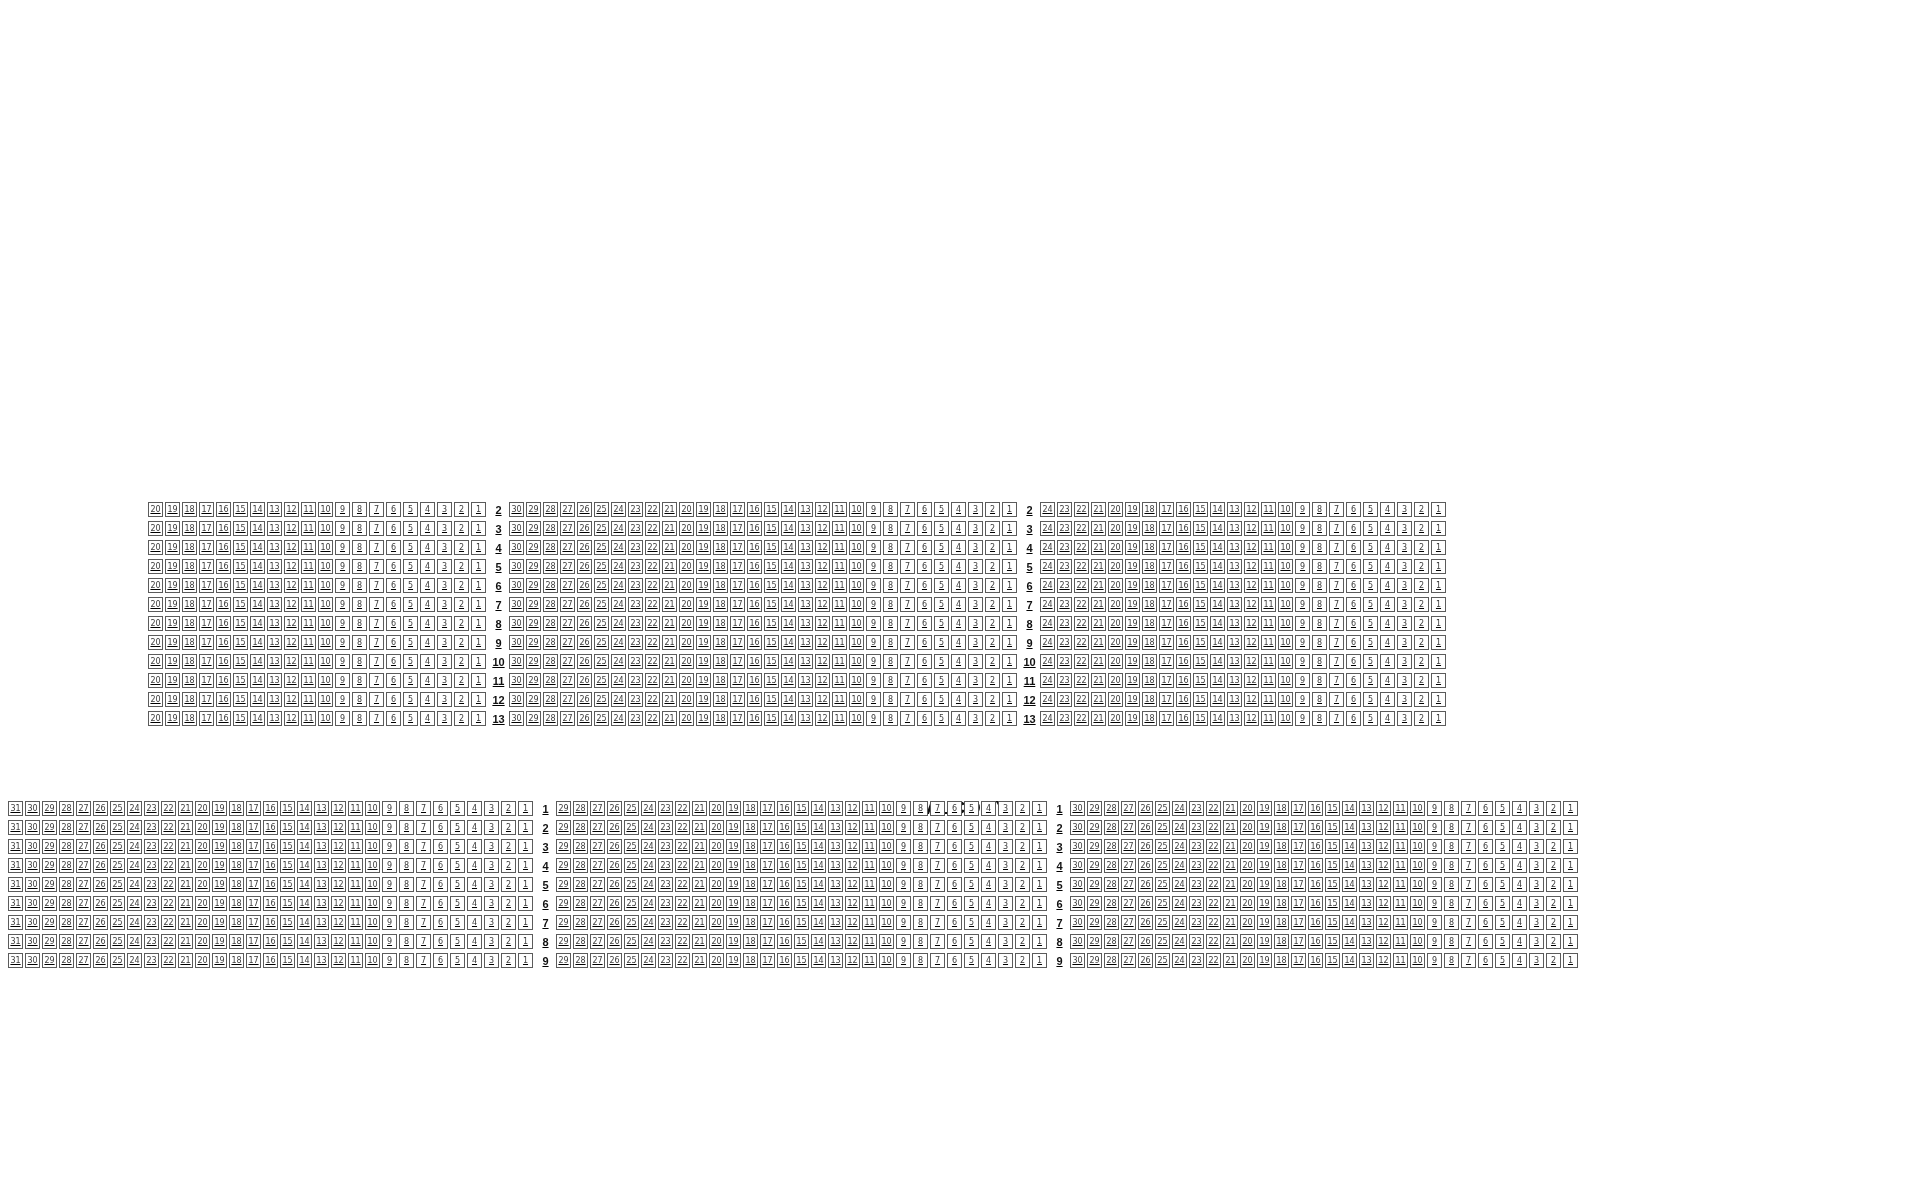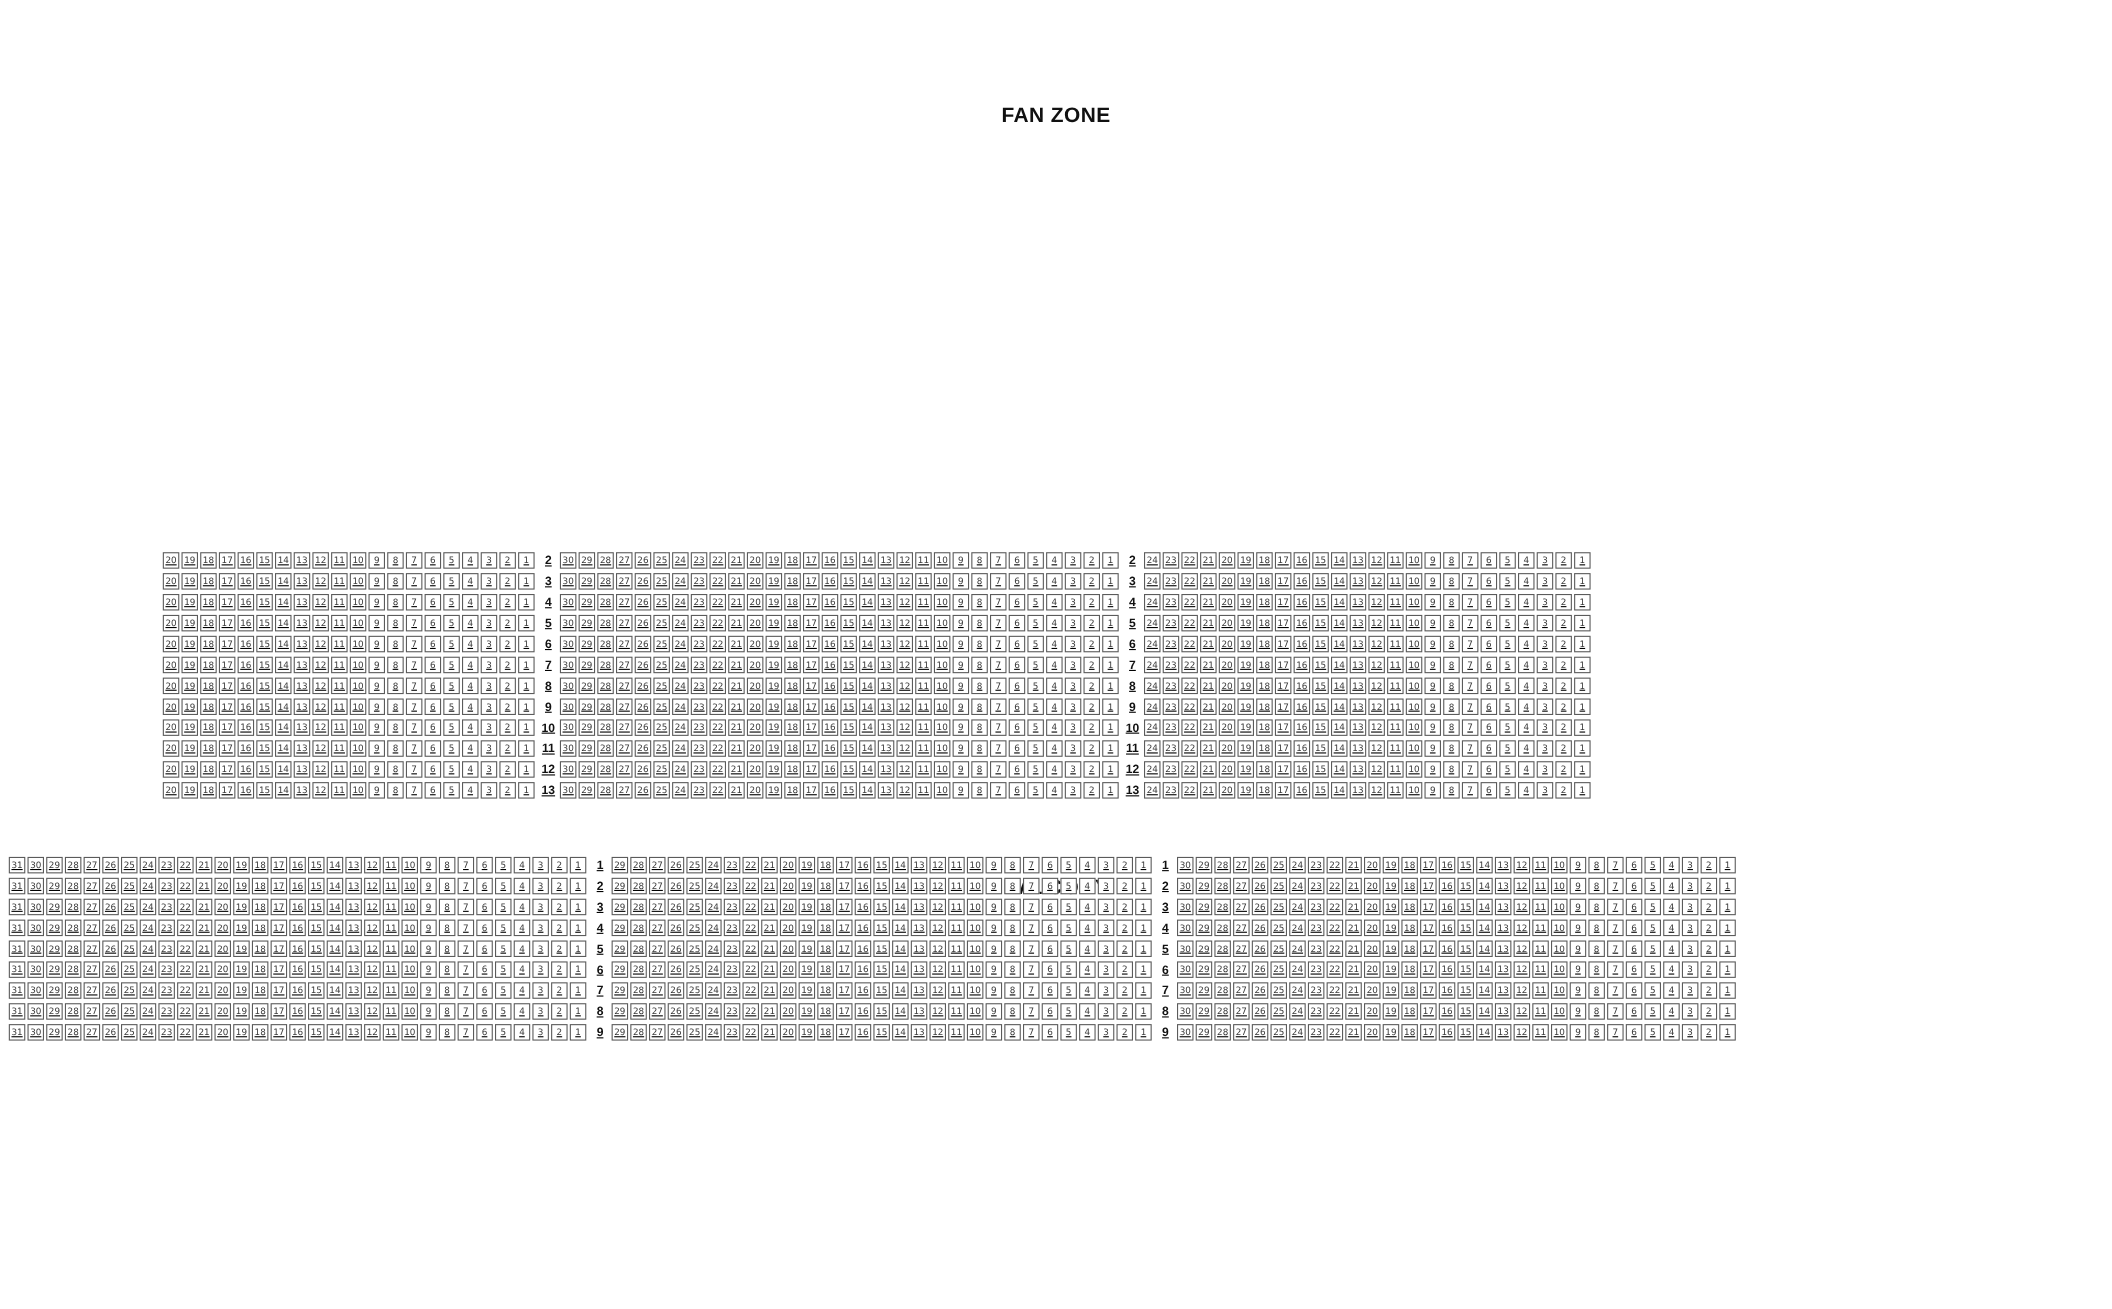--- a/index.html
+++ b/index.html
@@ -89,30 +89,29 @@
 
   
   #tribune-map {
     left: 148px;
     top: 500px;
   }
 
   
   #balcony-map {
     left: 8px;
-    top: 777px;
+    top: 799px;
   }
 </style>
 </head>
 <body>
 
 <div id="root">
 
 
-  <div class="sec-title fanzone-title">FAN ZONE</div>
 
 
   <div class="section" id="tribune-map">
       <div class="seat-row">
         <div class="seat">20</div>
         <div class="seat">19</div>
         <div class="seat">18</div>
         <div class="seat">17</div>
         <div class="seat">16</div>
         <div class="seat">15</div>

